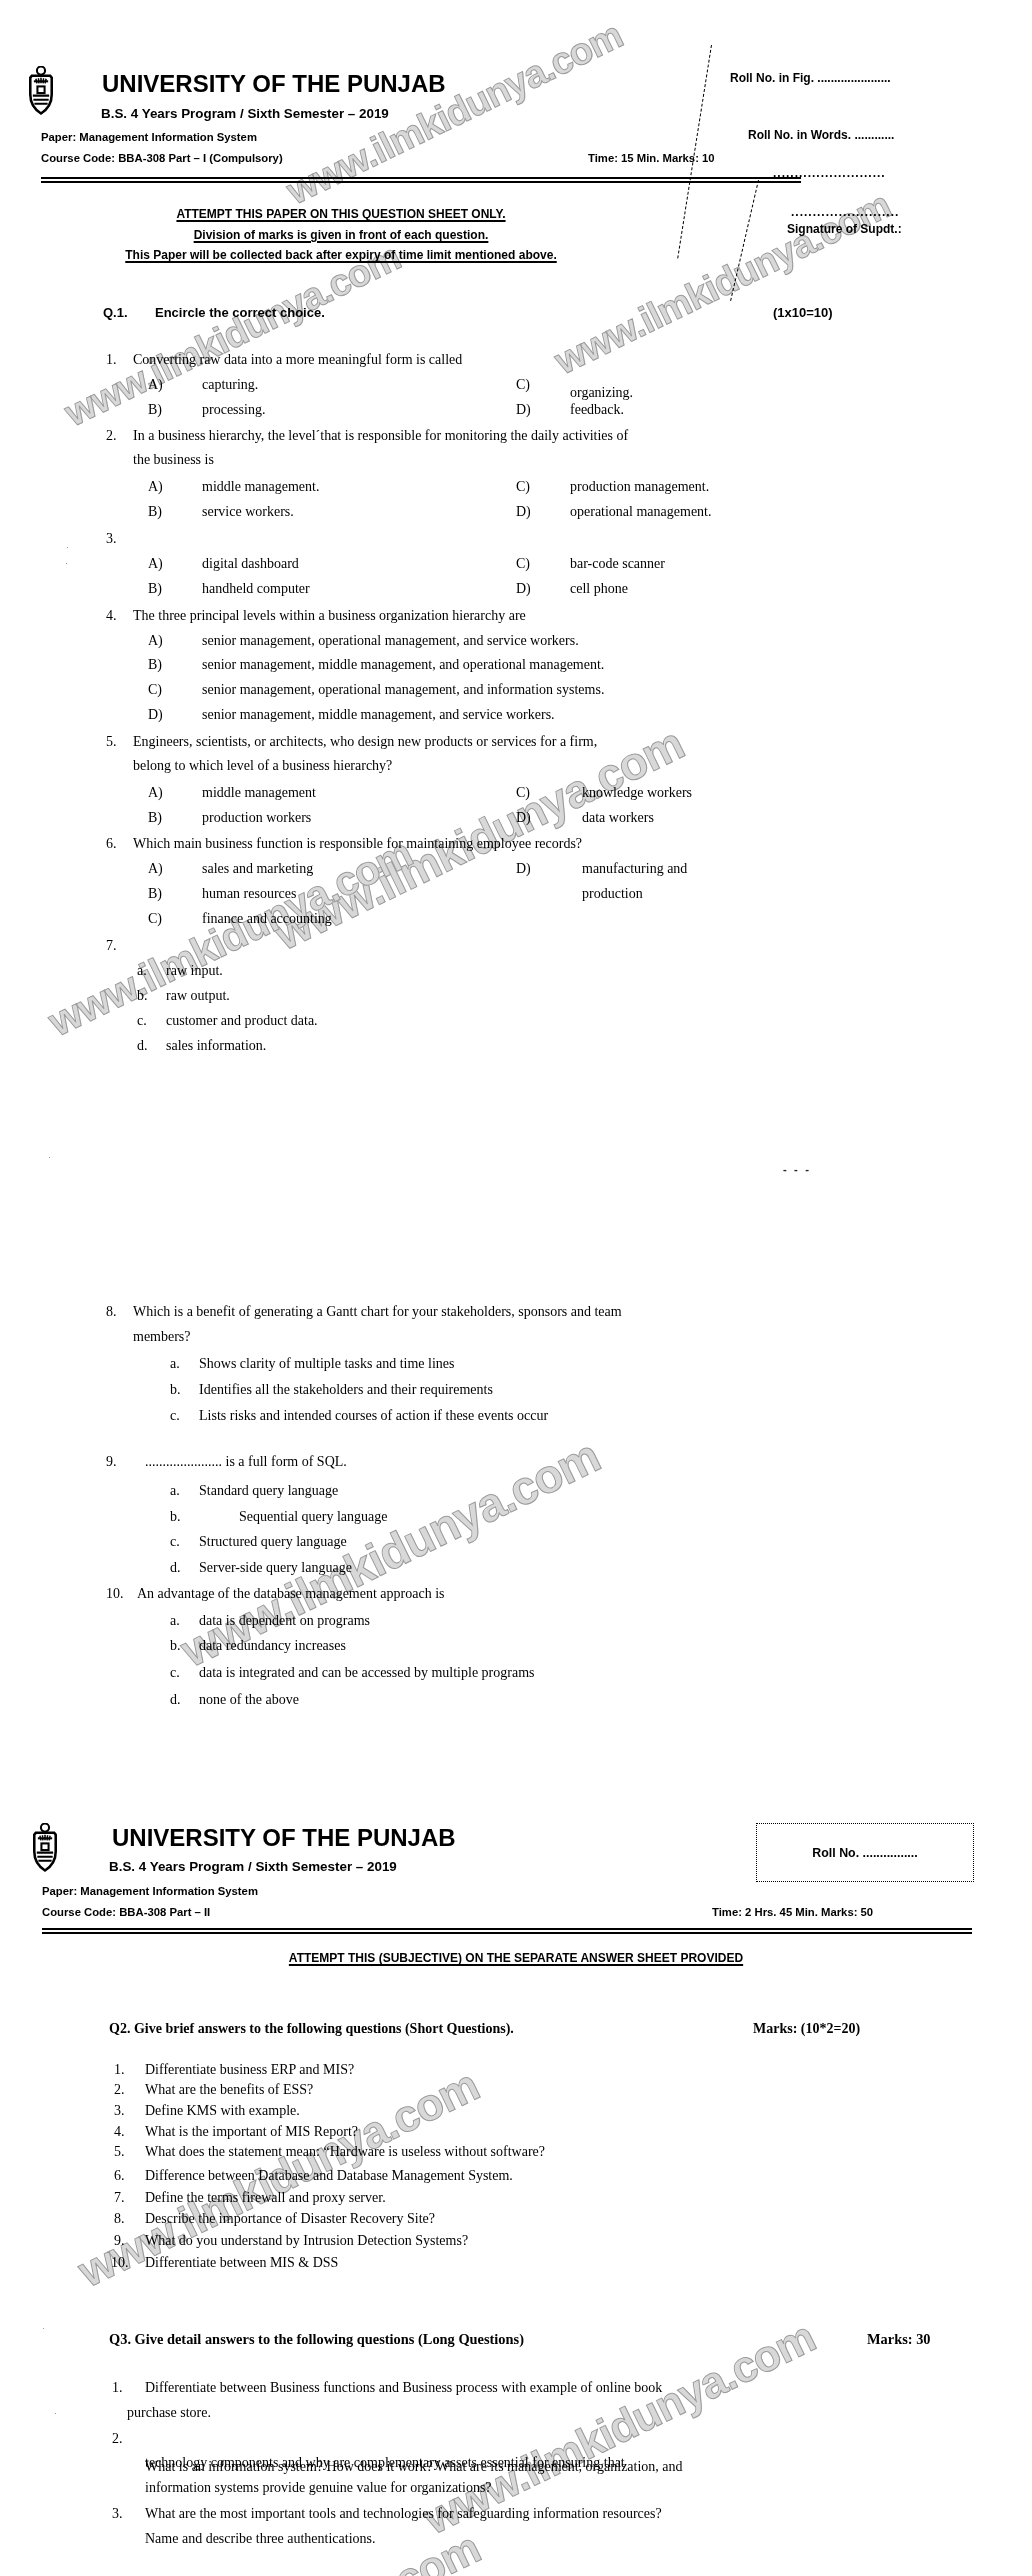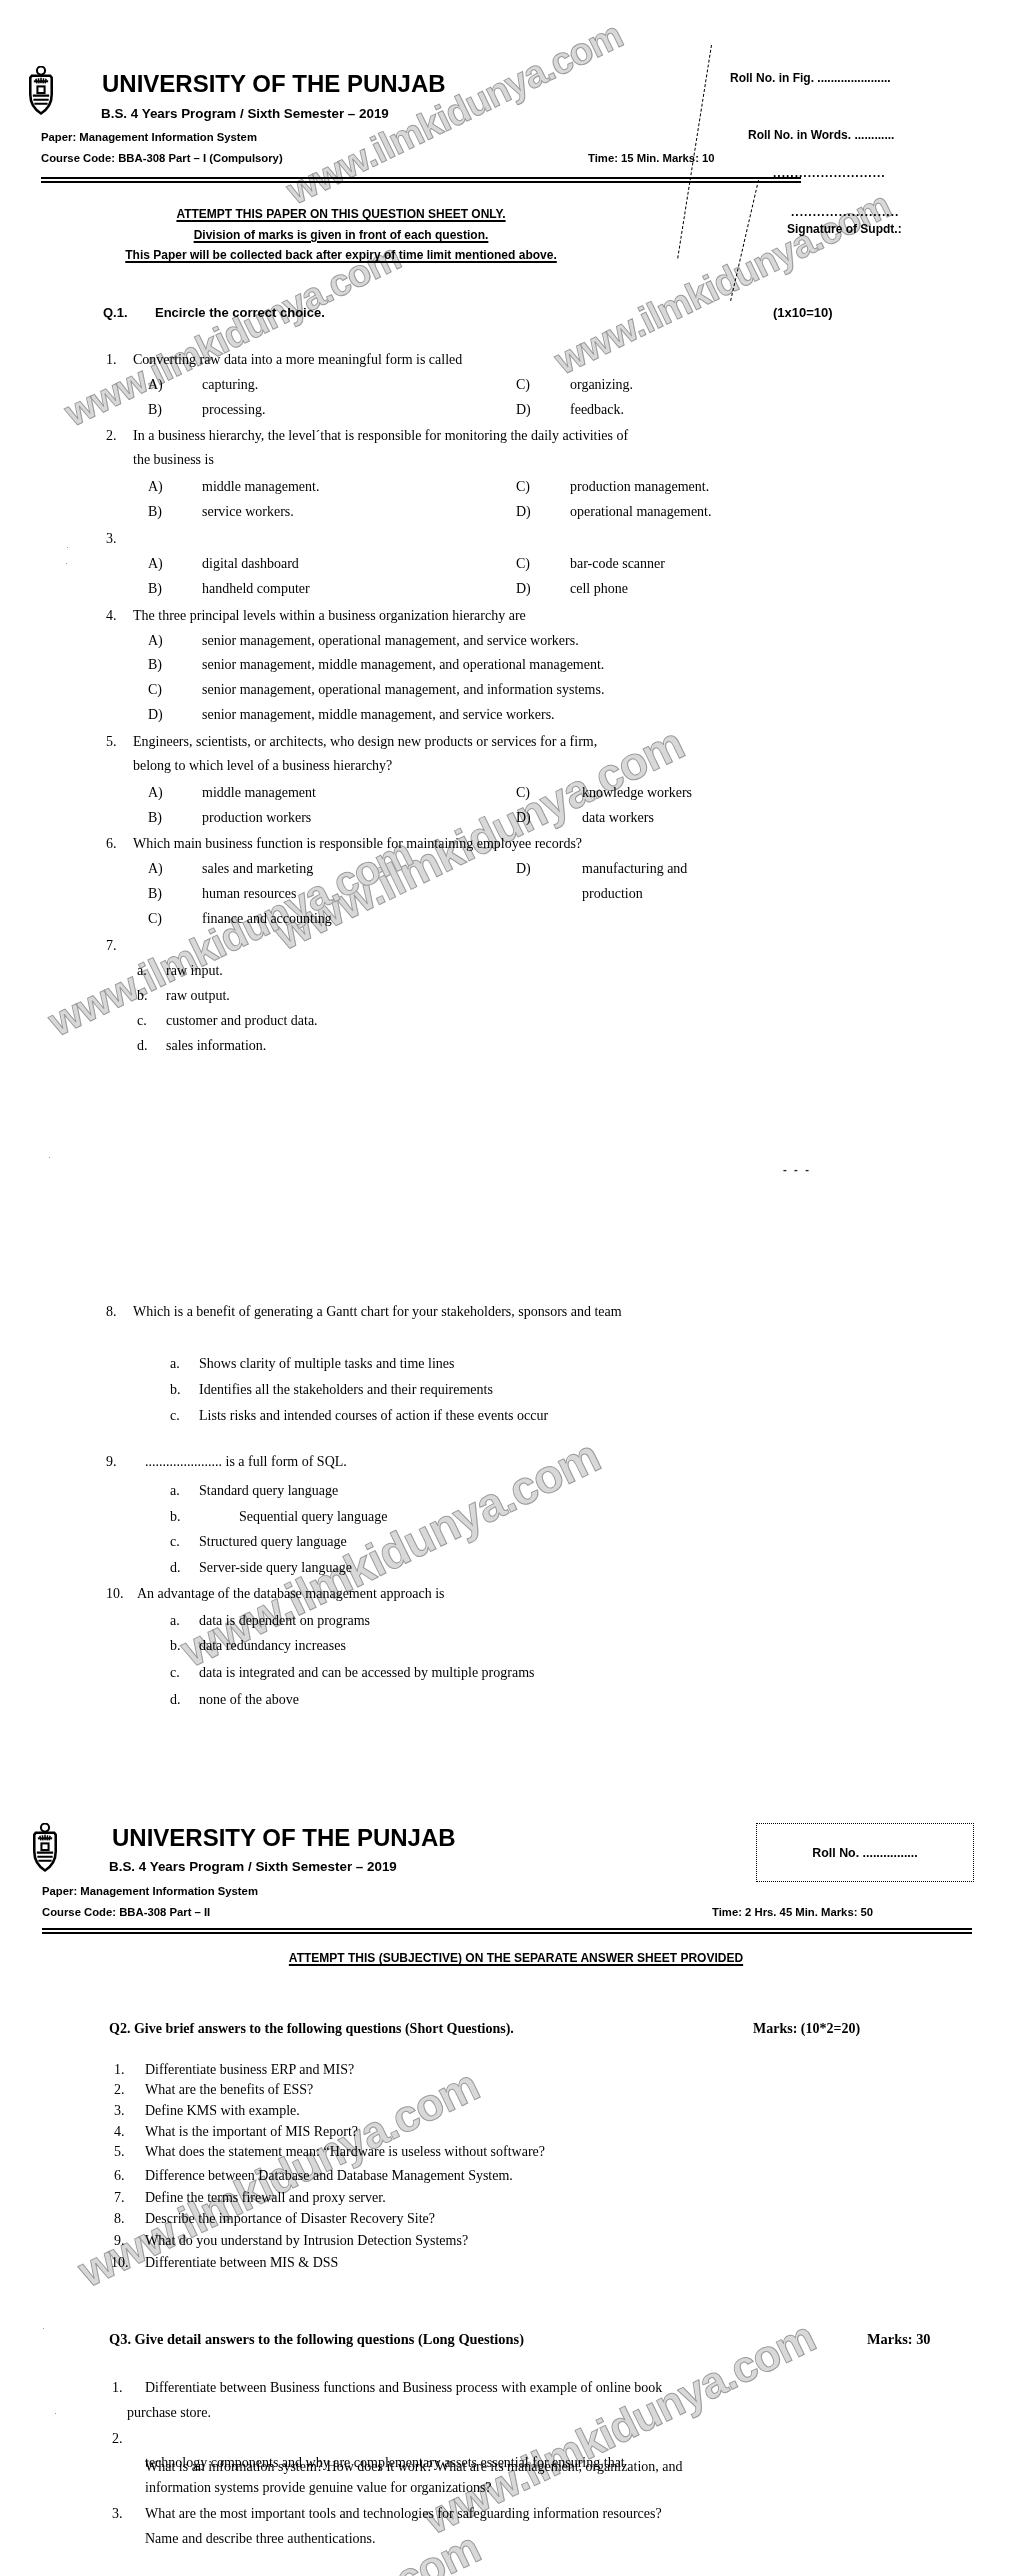--- a/index.html
+++ b/index.html
@@ -173,21 +173,21 @@
 
   <div class="qhead" style="left:103px;top:305px;">Q.1.</div>
   <div class="qhead" style="left:155px;top:305px;">Encircle the correct choice.</div>
   <div class="qhead" style="left:773px;top:305px;">(1x10=10)</div>
 
   <div class="num" style="left:106px;top:352px;">1.</div>
   <div class="stem" style="left:133px;top:352px;width:721px;">Converting raw data into a more meaningful form is called</div>
   <div class="opt" style="left:148px;top:377px;">A)</div>
   <div class="opt" style="left:202px;top:377px;">capturing.</div>
   <div class="opt" style="left:516px;top:377px;">C)</div>
-  <div class="opt" style="left:570px;top:377px;">organizing.</div>
+  <div class="opt" style="left:570px;top:385px;">organizing.</div>
   <div class="opt" style="left:148px;top:402px;">B)</div>
   <div class="opt" style="left:202px;top:402px;">processing.</div>
   <div class="opt" style="left:516px;top:402px;">D)</div>
   <div class="opt" style="left:570px;top:402px;">feedback.</div>
 
   <div class="num" style="left:106px;top:428px;">2.</div>
   <div class="stem" style="left:133px;top:428px;width:721px;">In a business hierarchy, the level´that is responsible for monitoring the daily activities of</div>
   <div class="stem" style="left:133px;top:452px;width:721px;">the business is</div>
   <div class="opt" style="left:148px;top:479px;">A)</div>
   <div class="opt" style="left:202px;top:479px;">middle management.</div>
@@ -250,20 +250,21 @@
   <div class="opt" style="left:166px;top:988px;">raw output.</div>
   <div class="opt" style="left:137px;top:1013px;">c.</div>
   <div class="opt" style="left:166px;top:1013px;">customer and product data.</div>
   <div class="opt" style="left:137px;top:1038px;">d.</div>
   <div class="opt" style="left:166px;top:1038px;">sales information.</div>
 
   <div class="dashmark" style="left:783px;top:1163px;">- - -</div>
 
   <div class="num" style="left:106px;top:1304px;">8.</div>
   <div class="stem" style="left:133px;top:1304px;width:721px;">Which is a benefit of generating a Gantt chart for your stakeholders, sponsors and team</div>
+  <div class="stem" style="left:133px;top:1329px;width:721px;">members?</div>
   <div class="opt" style="left:170px;top:1356px;">a.</div>
   <div class="opt" style="left:199px;top:1356px;">Shows clarity of multiple tasks and time lines</div>
   <div class="opt" style="left:170px;top:1382px;">b.</div>
   <div class="opt" style="left:199px;top:1382px;">Identifies all the stakeholders and their requirements</div>
   <div class="opt" style="left:170px;top:1408px;">c.</div>
   <div class="opt" style="left:199px;top:1408px;">Lists risks and intended courses of action if these events occur</div>
 
   <div class="num" style="left:106px;top:1454px;">9.</div>
   <div class="stem" style="left:145px;top:1454px;width:721px;">...................... is a full form of SQL.</div>
   <div class="opt" style="left:170px;top:1483px;">a.</div>

